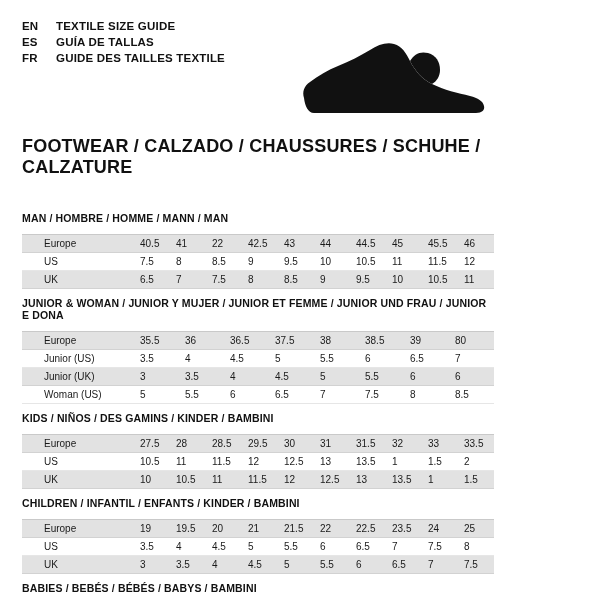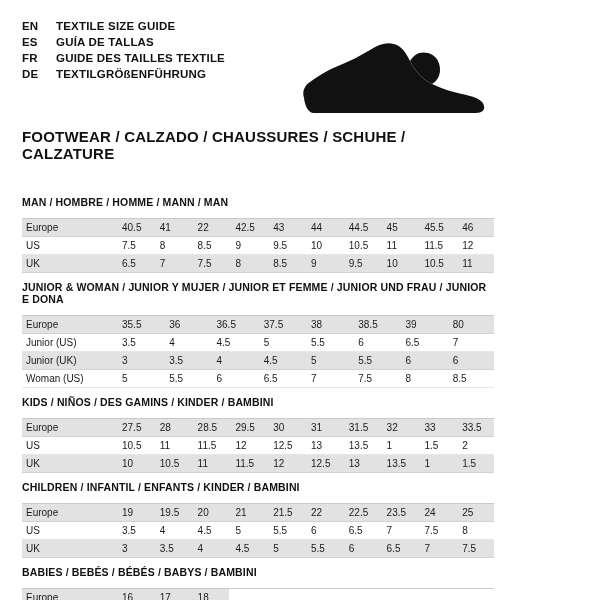--- a/index.html
+++ b/index.html
@@ -53,22 +53,22 @@
 
   .shoe-wrap {
     width: 190px;
     height: 86px;
     position: relative;
     margin-right: 6px;
     margin-top: 18px;
   }
 
   .footwear-line {
-    margin-top: 6px;
-    font-size: 15px;
+    margin-top: 14px;
+    font-size: 18px;
     font-weight: bold;
     letter-spacing: 0.2px;
     color: #111;
   }
 
   
   .section {
     margin-top: 8px;
   }
   .section.first {
@@ -98,21 +98,21 @@
   }
   table.size tr.shaded td {
     background: #e2e2e2;
     border-bottom: 1px solid #d2d2d2;
   }
   table.size tr.plain td {
     background: #ffffff;
   }
   table.size td.rowhead {
     width: 90px;
-    padding-left: 4px;
+    padding-left: 22px;
   }
 </style>
 </head>
 <body>
 
 <div class="page">
 
   <div class="header">
     <div class="lang-list">
       <div class="lang-row">
@@ -120,24 +120,20 @@
         <span class="lang-title">TEXTILE SIZE GUIDE</span>
       </div>
       <div class="lang-row">
         <span class="lang-code">ES</span>
         <span class="lang-title">GUÍA DE TALLAS</span>
       </div>
       <div class="lang-row">
         <span class="lang-code">FR</span>
         <span class="lang-title">GUIDE DES TAILLES TEXTILE</span>
       </div>
-      <div class="lang-row">
-        <span class="lang-code">DE</span>
-        <span class="lang-title">TEXTILGRÖßENFÜHRUNG</span>
-      </div>
     </div>
 
     <div class="shoe-wrap">
       <svg viewBox="0 0 190 86" width="190" height="86" aria-hidden="true">
         <path fill="#111111" d="M6 62 C4 56 6 50 12 46 C20 40 30 34 40 30
           C52 25 62 20 72 14 C80 9 88 6 96 8 C104 10 108 17 112 25
           C117 35 124 43 134 48 C146 54 160 57 172 60
           C180 62 185 65 186 70 C187 74 184 77 178 77
           L16 77 C10 77 7 70 6 62 Z"></path>
         <path fill="#111111" d="M112 25 C116 18 122 15 130 17 C138 19 142 26 142 34

